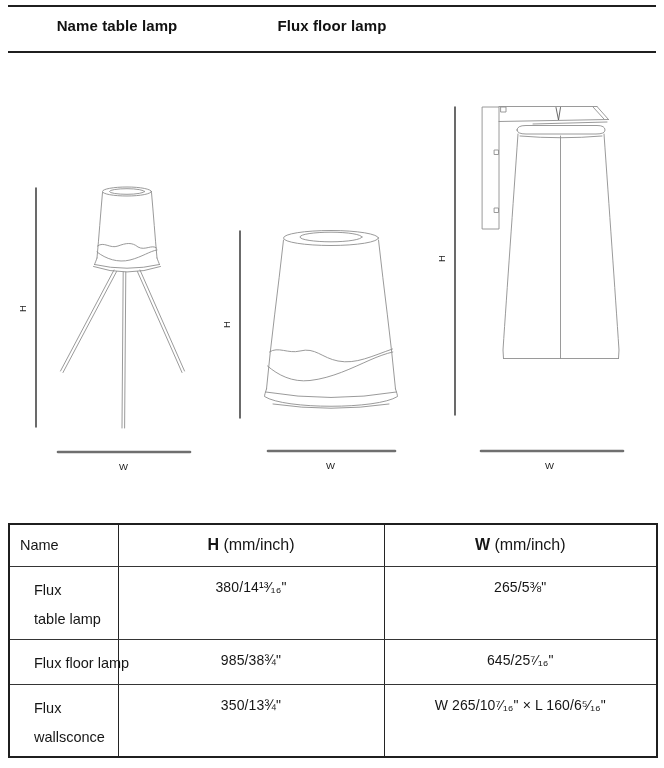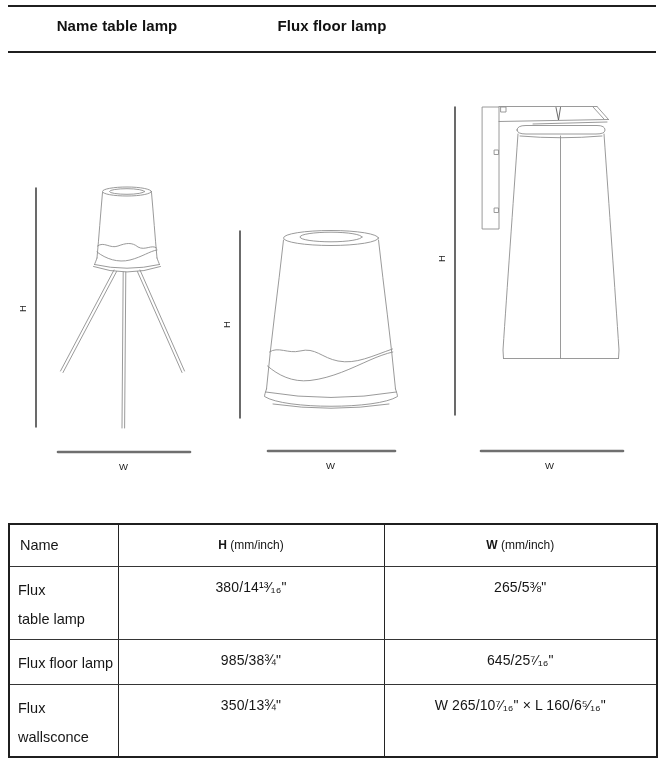--- a/index.html
+++ b/index.html
@@ -59,26 +59,26 @@
     text-align: left;
   }
   .spec-table tr > *:nth-child(2),
   .spec-table tr > *:nth-child(3) { border-left: 1px solid #242424; }
   .spec-table { border: 2px solid #1f1f1f; }
   .col-name  { width: 109px; }
   .col-h     { width: 266px; }
   .col-w     { width: 273px; }
   .spec-table .hdr-row th { vertical-align: middle; height: 42px; }
   .hdr-name { padding-left: 10px; font-weight: bold; font-size: 14.5px; }
-  .hdr-dim  { text-align: center !important; font-size: 12px; }
+  .hdr-dim  { text-align: center !important; font-size: 16px; }
   .hdr-dim b { font-weight: bold; }
   .row-tall   { height: 73px; }
   .row-short  { height: 45px; }
   .name-cell {
-    padding: 9px 4px 0 8px;
+    padding: 9px 4px 0 24px;
     font-weight: bold;
     font-size: 14.5px;
     line-height: 29px;
   }
   .name-line { display: block; white-space: nowrap; }
   .name-line:empty { display: none; }
   .value-cell {
     text-align: center !important;
     padding-top: 12px;
     font-size: 14px;

